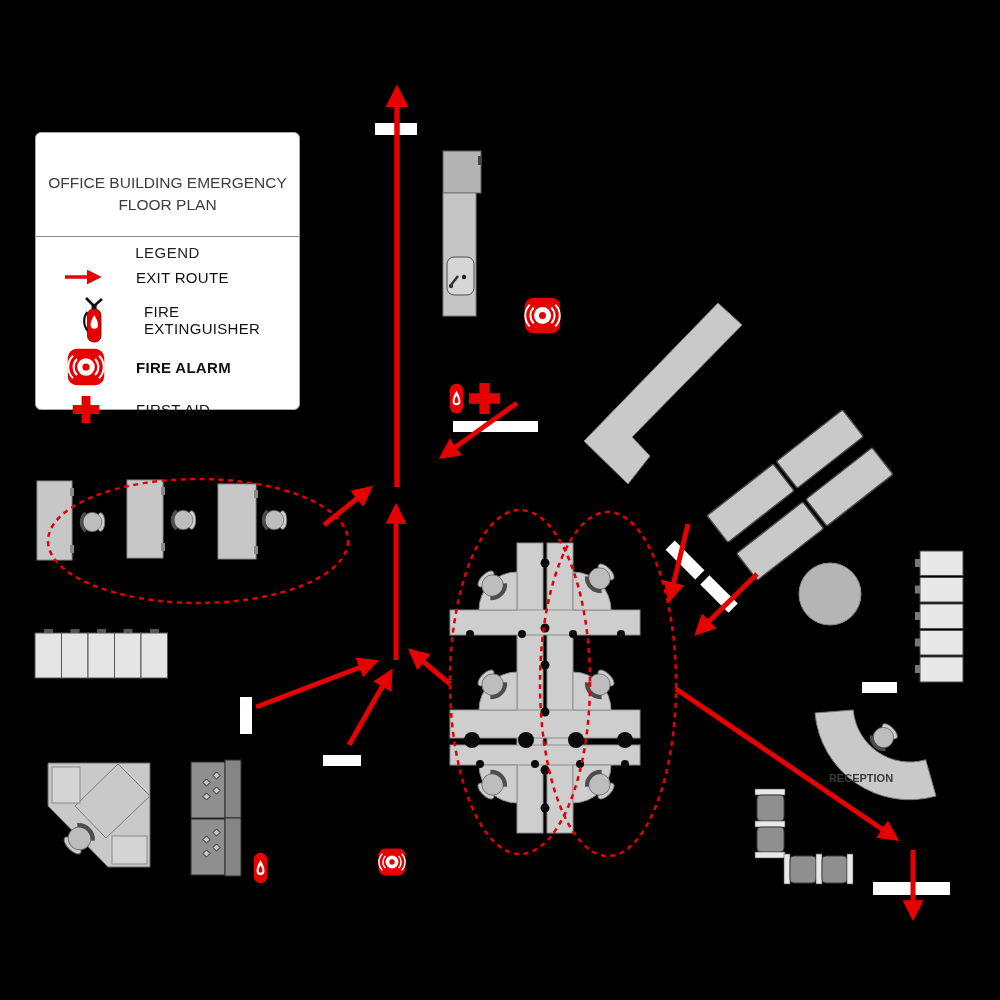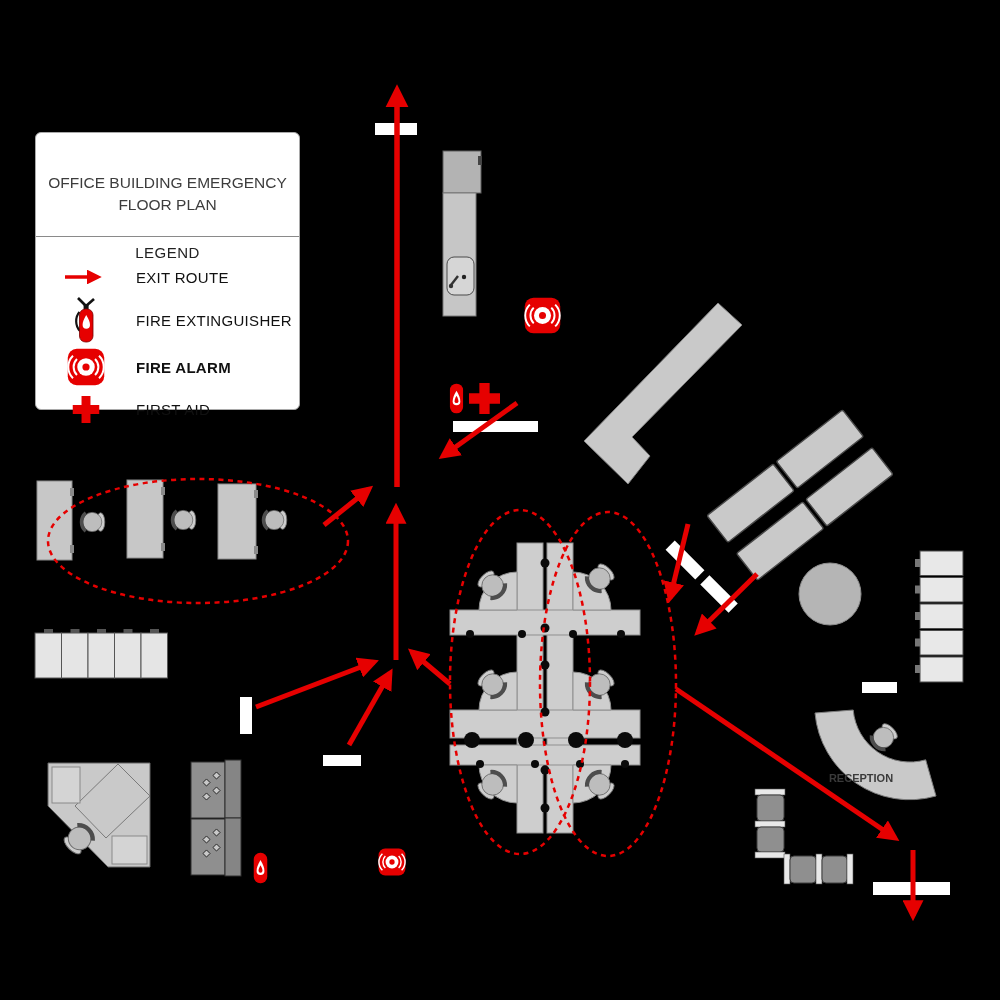--- a/index.html
+++ b/index.html
@@ -7,21 +7,21 @@
          font-family:"Liberation Sans", sans-serif;}
   .plan{position:absolute;left:0;top:0;width:1000px;height:1000px;}
   .legend{position:absolute;left:35px;top:132px;width:265px;height:278px;background:#fff;
           border:1px solid #a9a9a9;border-radius:6px;box-sizing:border-box;}
   .legend-title{height:64px;padding-top:39px;text-align:center;font-size:15.5px;
                 line-height:1.4;color:#3d3d3d;width:250px;margin:0 auto;}
   .legend-divider{border-bottom:1.5px solid #8a8a8a;width:100%;}
   .legend-heading{margin-top:7px;height:15px;text-align:center;font-size:15px;
                   letter-spacing:.5px;color:#222;}
   .legend-row{display:flex;align-items:center;}
-  .r1{height:36px;} .r2{height:50px;} .r3{height:44px;font-weight:bold;} .r4{height:40px;}
+  .r1{height:36px;} .r2{height:50px;padding-left:8px;} .r3{height:44px;font-weight:bold;} .r4{height:40px;}
   .icon-cell{width:100px;display:flex;justify-content:center;align-items:center;flex:0 0 100px;}
   .legend-label{font-size:15px;letter-spacing:.3px;color:#111;}
 </style>
 </head>
 <body>
 
 <div class="stage">
 
 <svg class="plan" viewBox="0 0 1000 1000">
   <defs>

